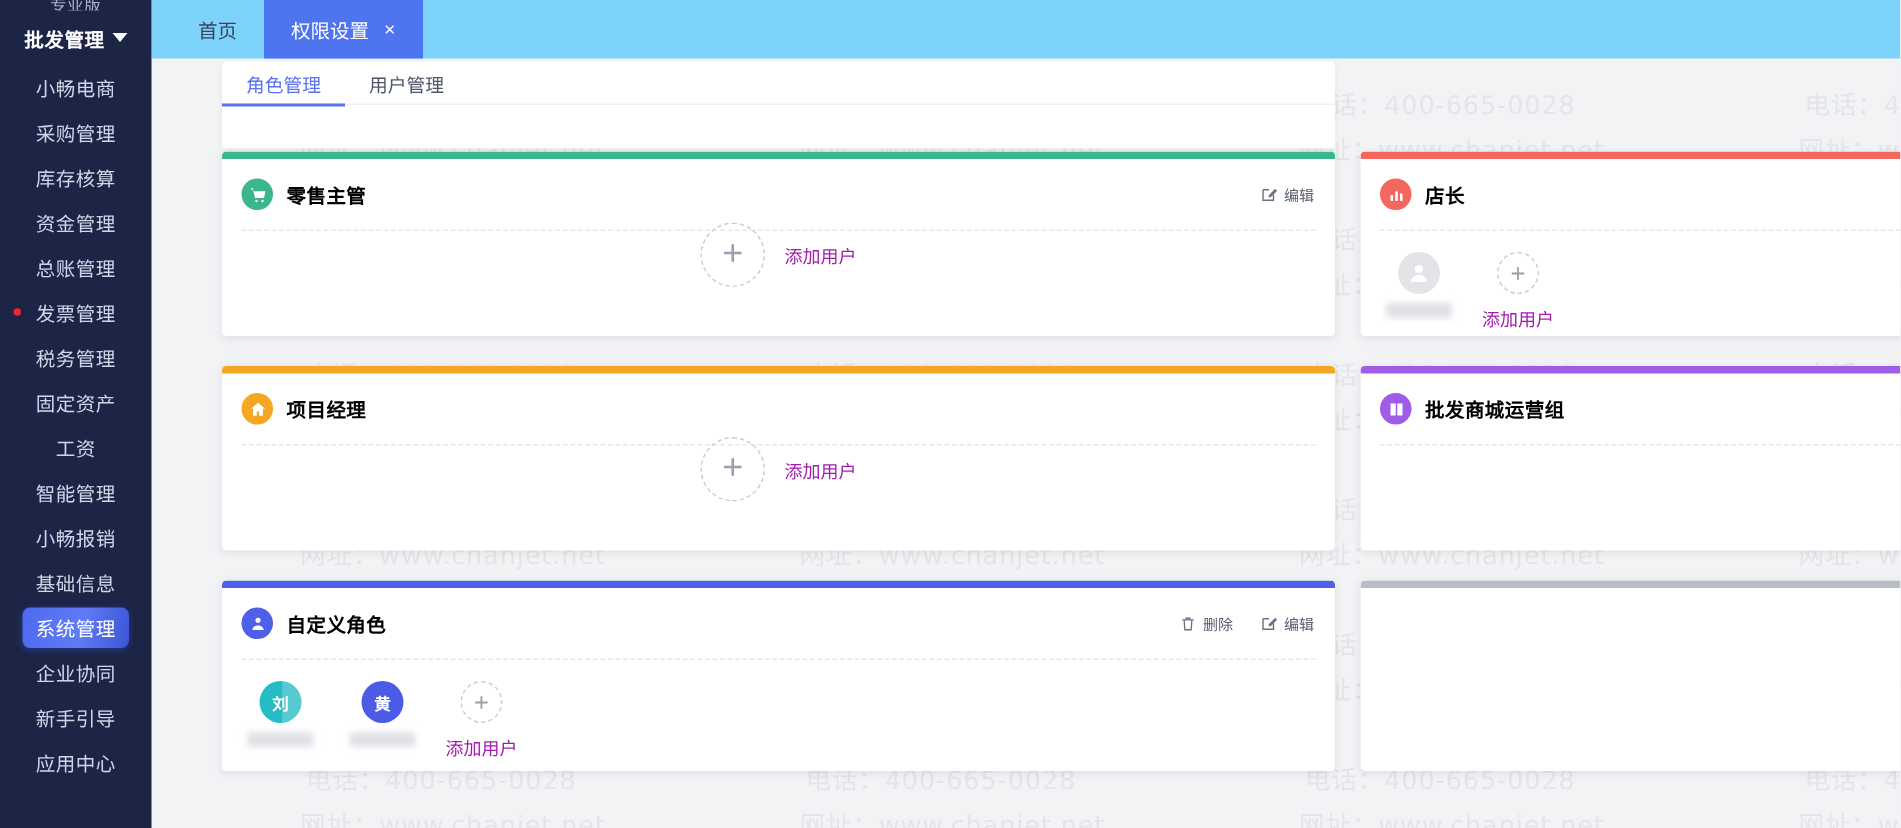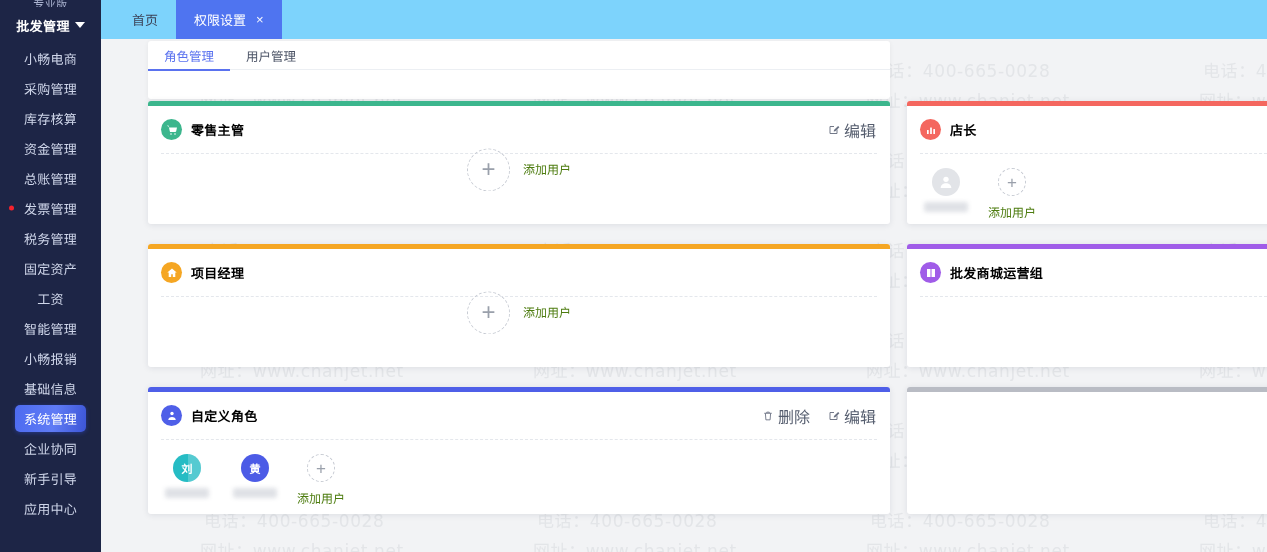--- a/index.html
+++ b/index.html
@@ -246,21 +246,21 @@
   .card-actions {
     margin-left: auto;
     display: flex;
     align-items: center;
     gap: 18px;
   }
   .act {
     display: flex;
     align-items: center;
     gap: 4px;
-    font-size: 16px;
+    font-size: 10px;
     color: #555d6e;
     cursor: pointer;
     white-space: nowrap;
   }
   .act svg { display:block; }
   .card-div {
     border-top: 1px dashed #e4e7ec;
     margin: 0 13px;
   }
   .card-users {
@@ -310,23 +310,22 @@
     width: 28px; height: 28px;
     border-radius: 50%;
     border: 1px dashed #c7cbd3;
     display: flex; align-items: center; justify-content: center;
     color: #9aa0ab;
     font-size: 17px;
     line-height: 1;
   }
   .add-label {
     font-size: 12px;
-    color: #4d7c0f;
+    color: #a21caf;
     white-space: nowrap;
-    font-family: Liberation Mono, monospace;
   }
 
   
   .add-center {
     position: absolute;
     left: 50%;
     top: 50%;
     transform: translate(-50%, -34%);
     display: flex;
     align-items: center;

